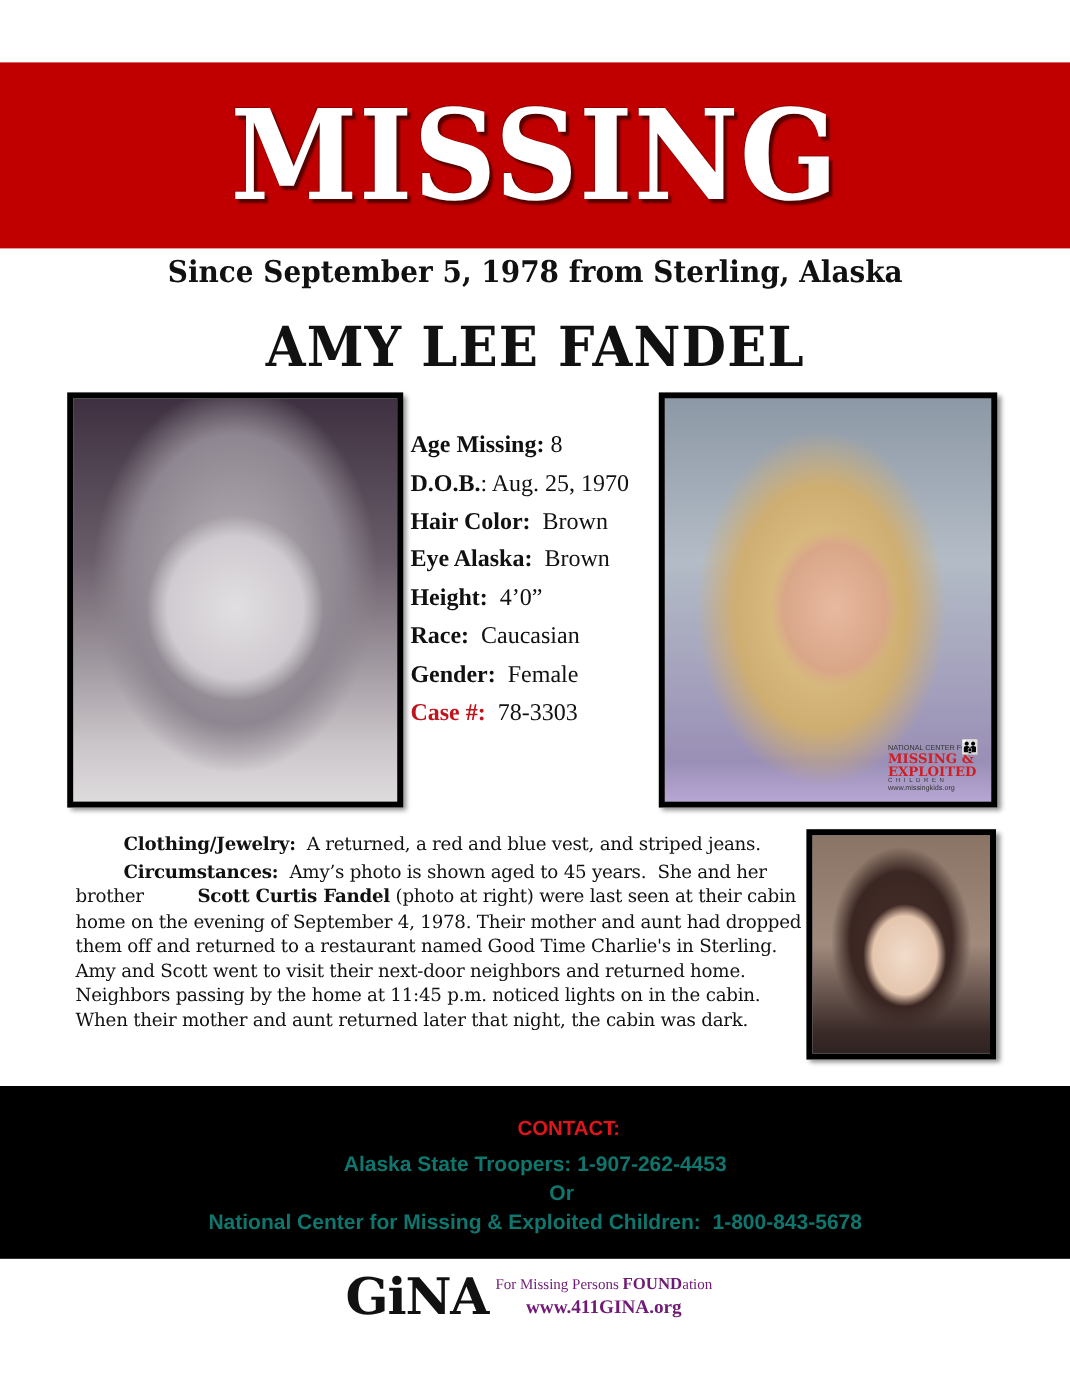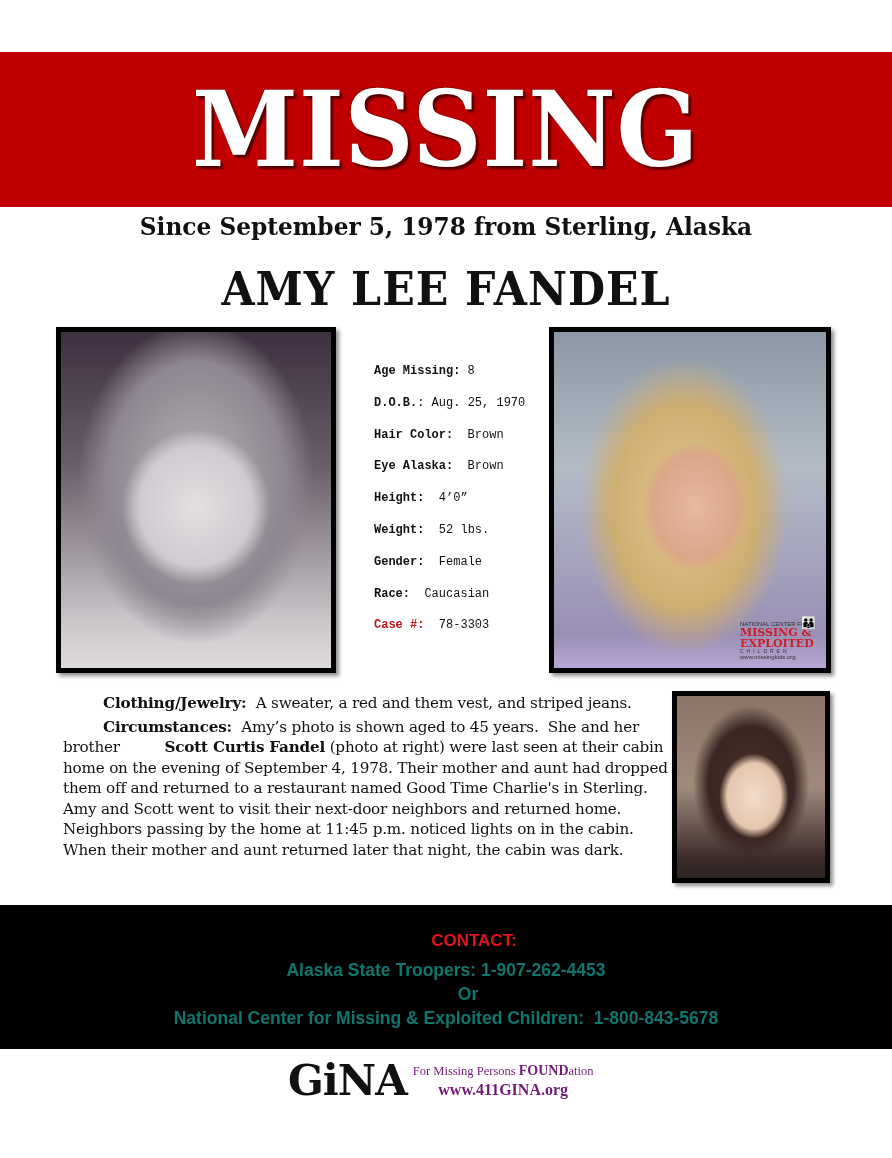--- a/index.html
+++ b/index.html
@@ -55,22 +55,22 @@
     .ncmec-url { font-size: 6px; color: #333; }
     .ncmec-figures { position: absolute; right: 2px; top: -4px; font-size: 12px; color: #222; }
     .photo-brother {
       left: 672px; top: 691px; width: 158px; height: 192px;
       background:
         radial-gradient(ellipse 30% 30% at 52% 55%, #f1dccb 0%, #e5c6ae 60%, rgba(0,0,0,0) 78%),
         radial-gradient(ellipse 48% 52% at 50% 48%, #4a302a 0%, #3a2622 60%, rgba(0,0,0,0) 82%),
         linear-gradient(180deg, #8a7466 0%, #a08a7c 50%, #3a2a28 90%, #2e2322 100%);
     }
     .stats {
-      position: absolute; left: 374px; top: 360px; width: 185px;
-      font-family: Liberation Mono, monospace; font-size: 12px; color: #111;
+      position: absolute; left: 342px; top: 360px; width: 185px;
+      font-family: Liberation Serif, serif; font-size: 20px; color: #111;
     }
     .stat-row { height: 31.8px; line-height: 22px; white-space: nowrap; }
     .stat-label { font-weight: bold; }
     .stat-label.red { color: #c0141c; }
     .desc {
       position: absolute; left: 63px; top: 693px; width: 610px;
       font-family: "DejaVu Serif", serif; font-size: 15.2px; color: #111; line-height: 20.5px;
       letter-spacing: -0.2px;
     }
     .desc p { margin: 0 0 3px 0; }
@@ -119,46 +119,43 @@
   <div class="stat-row">
     <span class="stat-label">Hair Color:</span><span style="white-space:pre">  Brown</span>
   </div>
   <div class="stat-row">
     <span class="stat-label">Eye Alaska:</span><span style="white-space:pre">  Brown</span>
   </div>
   <div class="stat-row">
     <span class="stat-label">Height:</span><span style="white-space:pre">  4’0”</span>
   </div>
   <div class="stat-row">
-    <span class="stat-label">Weight:</span><span style="white-space:pre">  52 lbs.</span>
+    <span class="stat-label">Race:</span><span style="white-space:pre">  Caucasian</span>
   </div>
   <div class="stat-row">
     <span class="stat-label">Gender:</span><span style="white-space:pre">  Female</span>
-  </div>
-  <div class="stat-row">
-    <span class="stat-label">Race:</span><span style="white-space:pre">  Caucasian</span>
   </div>
   <div class="stat-row">
     <span class="stat-label red">Case #:</span><span style="white-space:pre">  78-3303</span>
   </div>
 </div>
 
 <div class="photo photo-aged" title="Amy Lee Fandel age-progressed to 45 years">
   <div class="ncmec-badge">
     <span class="ncmec-figures">👪</span>
     <div class="ncmec-national">NATIONAL CENTER FOR</div>
     <div class="ncmec-missing">MISSING &amp;</div>
     <div class="ncmec-missing">EXPLOITED</div>
     <div class="ncmec-children">CHILDREN</div>
     <div class="ncmec-url">www.missingkids.org</div>
   </div>
 </div>
 
 <div class="desc">
-  <p><b>Clothing/Jewelry:</b><span style="white-space:pre-wrap">  A sweater, a red and them vest, and striped jeans.</span></p>
+  <p><b>Clothing/Jewelry:</b><span style="white-space:pre-wrap">  A returned, a red and blue vest, and striped jeans.</span></p>
   <p><b>Circumstances:</b><span style="white-space:pre-wrap">  Amy’s photo is shown aged to 45 years.  She and her brother </span><b>Scott Curtis Fandel</b><span> (photo at right) were last seen at their cabin home on the evening of September 4, 1978. Their mother and aunt had dropped them off and returned to a restaurant named Good Time Charlie's in Sterling. Amy and Scott went to visit their next-door neighbors and returned home. Neighbors passing by the home at 11:45 p.m. noticed lights on in the cabin. When their mother and aunt returned later that night, the cabin was dark.</span></p>
 </div>
 
 <div class="photo photo-brother" title="Scott Curtis Fandel"></div>
 
 <div class="contact">
   <div class="contact-title">CONTACT:</div>
   <div class="contact-line l1">Alaska State Troopers: 1-907-262-4453</div>
   <div class="contact-line l2">Or</div>
   <div class="contact-line l3" style="white-space:pre">National Center for Missing &amp; Exploited Children:  1-800-843-5678</div>

